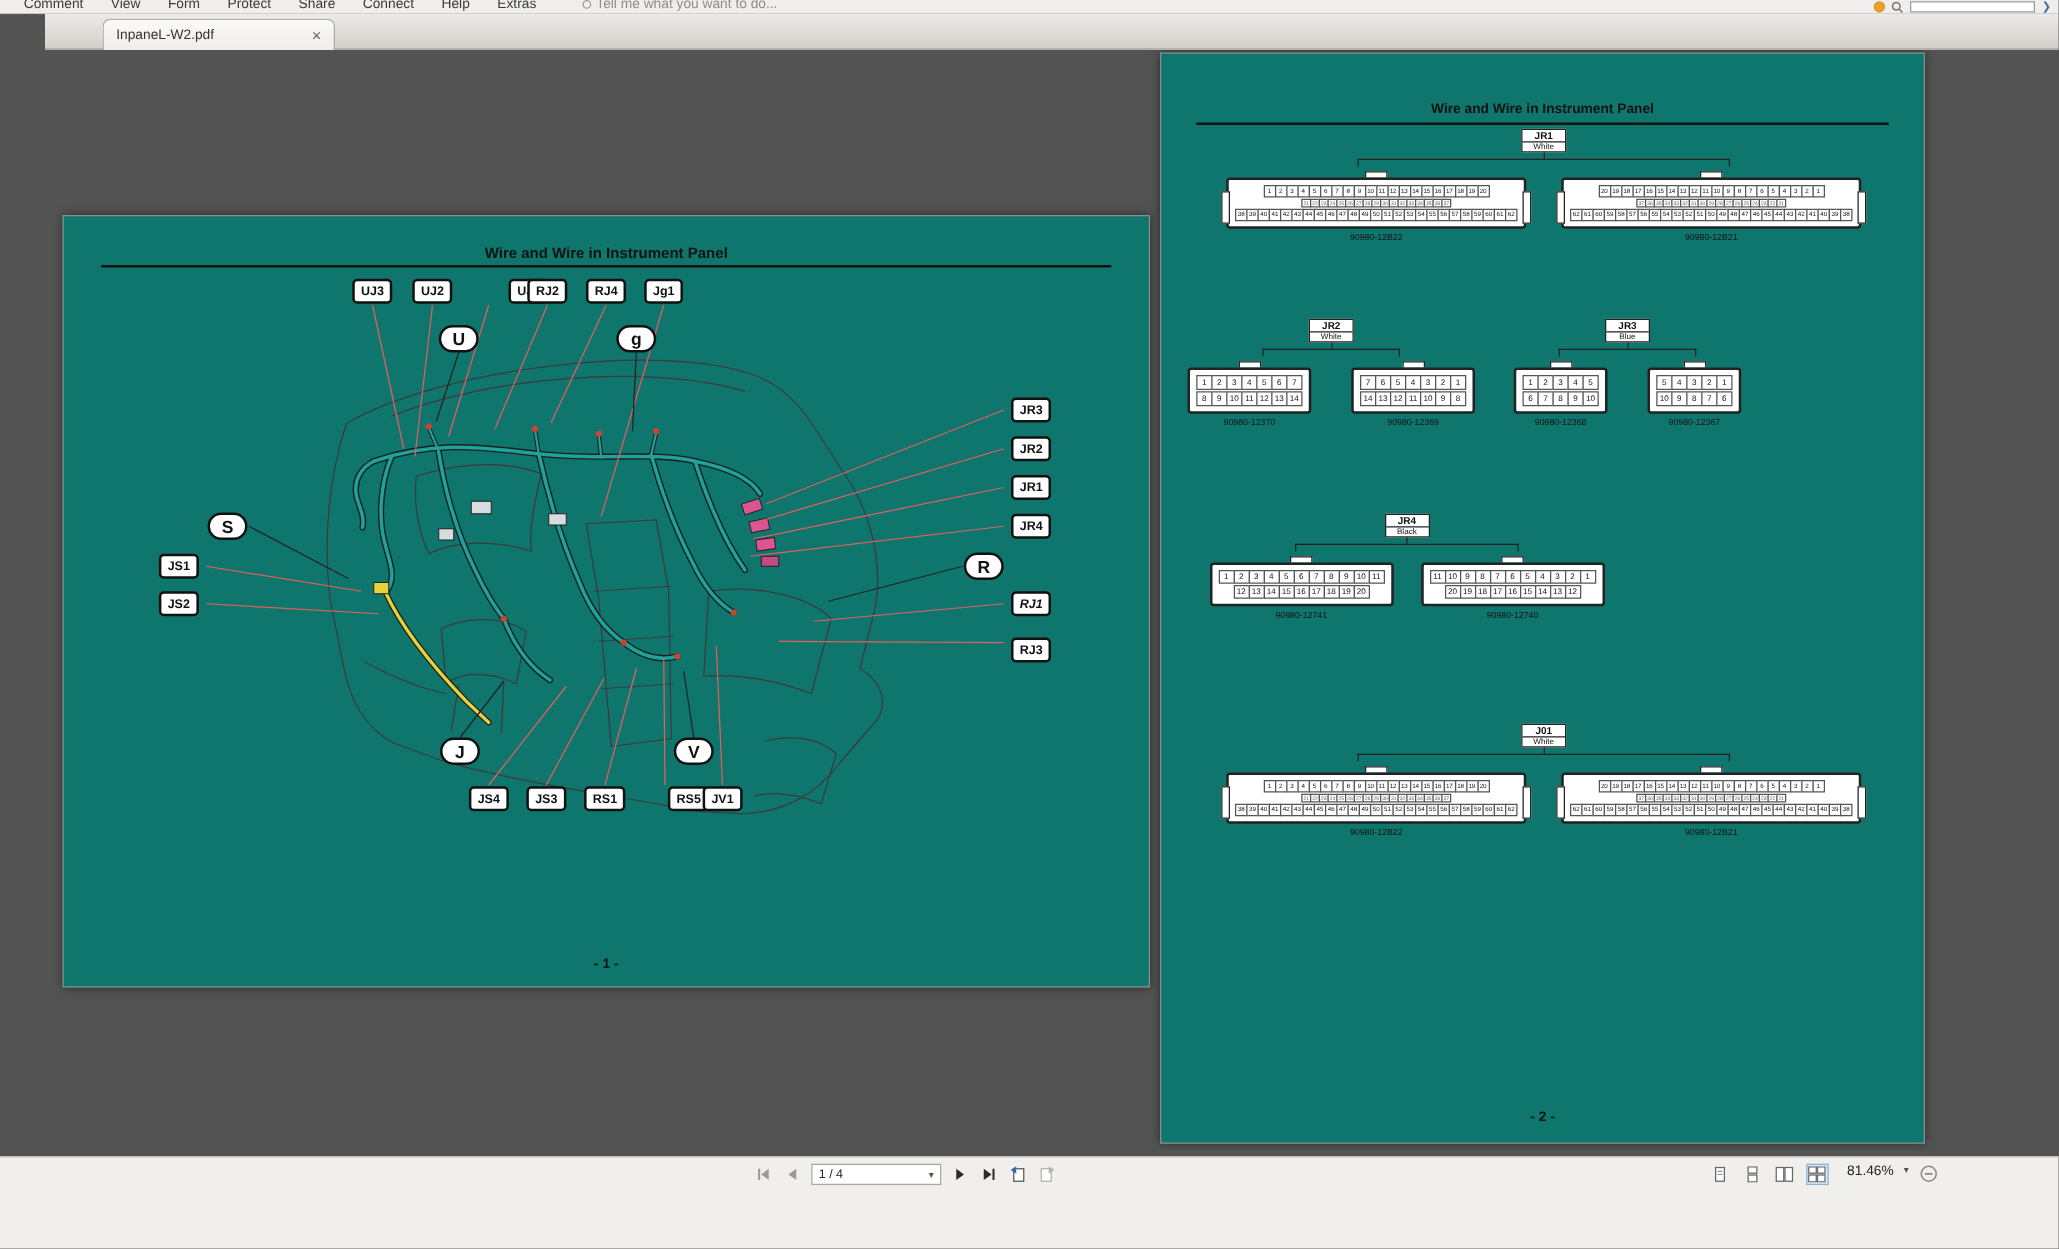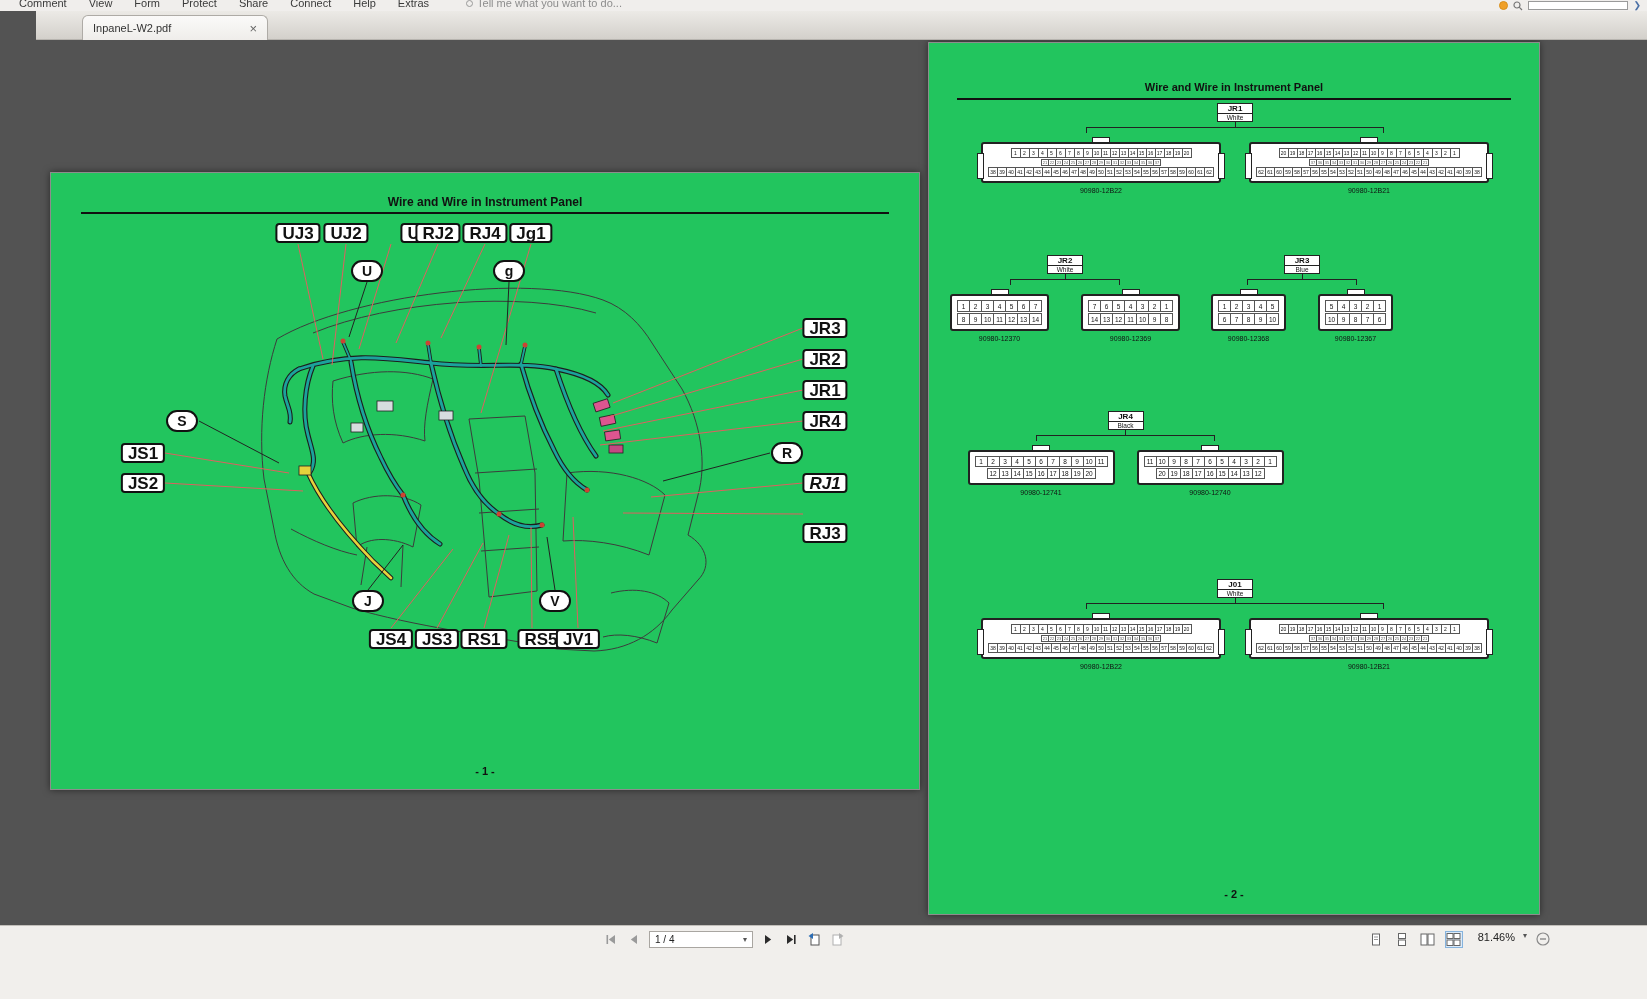--- a/index.html
+++ b/index.html
@@ -41,33 +41,33 @@
     background:linear-gradient(#fbfaf9,#efedea);
     border:1px solid #aeaba6; border-bottom:none;
     border-radius:6px 6px 0 0;
     display:flex; align-items:center; padding:0 10px;
     font-size:11px; color:#333;
   }
   .tab-close{ margin-left:auto; color:#666; font-size:13px; line-height:13px; }
 
   
   .content{ position:absolute; top:40px; left:0; width:1647px; height:885px; background:#535353; overflow:hidden; }
-  .page{ position:absolute; background:#22c55e; box-shadow:0 0 7px rgba(0,0,0,.5); border:1px solid #8d8d8d;padding-left:20px; }
+  .page{ position:absolute; background:#0f766e; box-shadow:0 0 7px rgba(0,0,0,.5); border:1px solid #8d8d8d;padding-left:20px; }
   .page1{ left:50px; top:132px; width:870px; height:618px; }
   .page2{ left:928px; top:2px;  width:612px; height:873px; }
 
   .p1-title{ position:absolute; top:22px; left:0; right:0; text-align:center; font-weight:bold; font-size:12px; color:#111; }
   .p1-rule{ position:absolute; top:39px; left:30px; right:30px; border-top:2px solid #111; }
   .p1-pagenum{ position:absolute; bottom:12px; left:0; right:0; text-align:center; font-weight:bold; font-size:11px; color:#111; }
   #p1-svg{ position:absolute; left:0; top:0; }
 
   #p1-labels .callout{
     position:absolute; transform:translate(-50%,-50%);
     background:#fff; border:2px solid #111; border-radius:4px;
-    font-weight:bold; font-size:17px; color:#111;
+    font-weight:bold; font-size:10px; color:#111;
     padding:0 5px; min-width:28px; height:20px; line-height:17px; text-align:center;
   }
   #p1-labels .callout.round{ border-radius:11px; font-size:14px; min-width:32px; height:22px; line-height:19px; }
 
   .p2-title{ position:absolute; top:38px; left:0; right:0; text-align:center; font-weight:bold; font-size:11px; color:#111; }
   .p2-rule{ position:absolute; top:55px; left:28px; right:28px; border-top:2px solid #111; }
   .p2-pagenum{ position:absolute; bottom:14px; left:0; right:0; text-align:center; font-weight:bold; font-size:11px; color:#111; }
 
   .p2-group{ position:absolute; display:flex; flex-direction:column; align-items:center; }
   .g1{ left:20px;  top:60px;  width:572px; }
@@ -269,27 +269,27 @@
         <div class="callout round" style="left: 458px; top: 98px;">g</div>
         <div class="callout" style="left: 774px; top: 155px;">JR3</div>
         <div class="callout" style="left: 774px; top: 186px;">JR2</div>
         <div class="callout" style="left: 774px; top: 217px;">JR1</div>
         <div class="callout" style="left: 774px; top: 248px;">JR4</div>
         <div class="callout round" style="left: 131px; top: 248px;">S</div>
         <div class="callout" style="left: 92px; top: 280px;">JS1</div>
         <div class="callout" style="left: 92px; top: 310px;">JS2</div>
         <div class="callout round" style="left: 736px; top: 280px;">R</div>
         <div class="callout" style="left: 774px; top: 310px; font-style: italic;">RJ1</div>
-        <div class="callout" style="left: 774px; top: 360px;">RJ3</div>
+        <div class="callout" style="left: 774px; top: 347px;">RJ3</div>
         <div class="callout round" style="left: 317px; top: 428px;">J</div>
         <div class="callout round" style="left: 504px; top: 428px;">V</div>
         <div class="callout" style="left: 340px; top: 466px;">JS4</div>
         <div class="callout" style="left: 386px; top: 466px;">JS3</div>
         <div class="callout" style="left: 433px; top: 466px;">RS1</div>
-        <div class="callout" style="left: 490px; top: 466px;">RS5</div>
+        <div class="callout" style="left: 500px; top: 466px;">RS5</div>
         <div class="callout" style="left: 527px; top: 466px;">JV1</div>
       </div>
     <div class="p1-pagenum">- 1 -</div>
   </div>
 
   <div class="page page2">
     <div class="p2-title">Wire and Wire in Instrument Panel</div>
     <div class="p2-rule"></div>
 
     <div class="p2-group g1">

